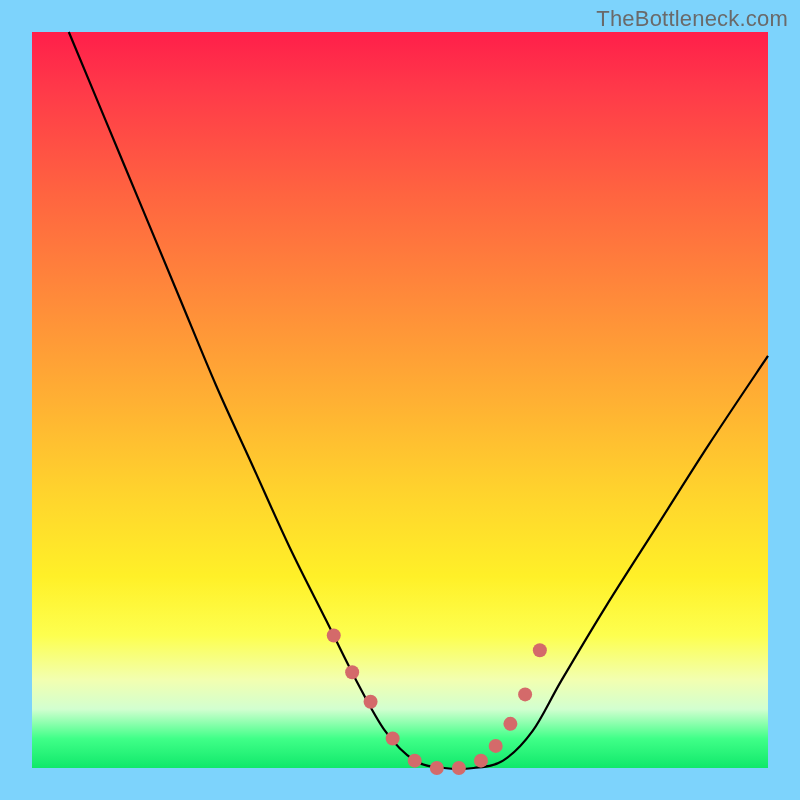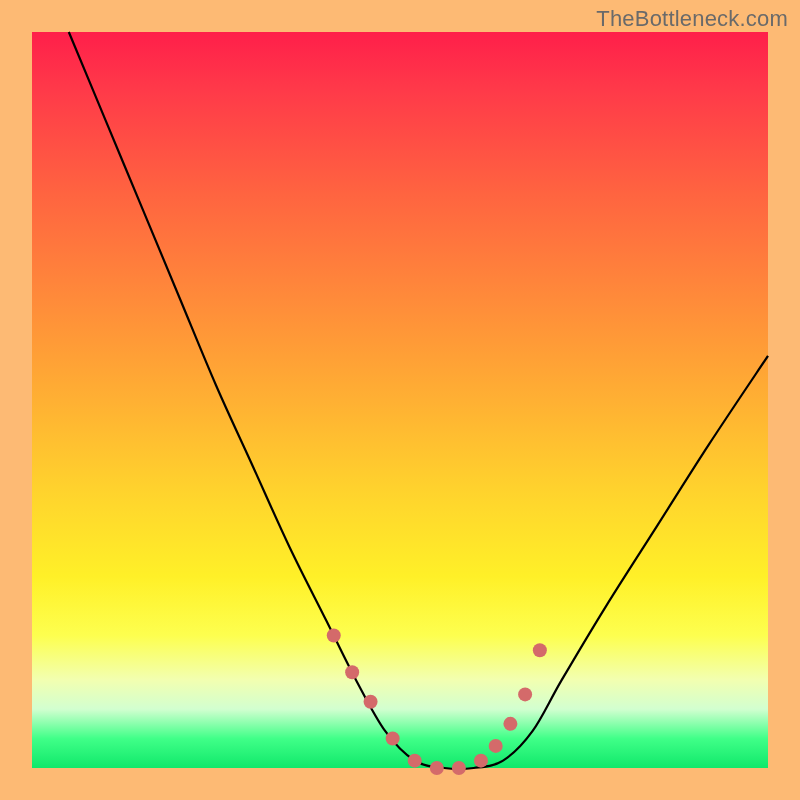--- a/index.html
+++ b/index.html
@@ -10,21 +10,21 @@
     background: #000;
     overflow: hidden;
     font-family: Arial, Helvetica, sans-serif;
   }
   .frame {
     position: absolute;
     top: 0;
     left: 0;
     width: 800px;
     height: 800px;
-    background: #fdba74;
+    background: #7dd3fc;
   }
   .plot-area {
     position: absolute;
     top: 32px;
     left: 32px;
     width: 736px;
     height: 736px;
     background: linear-gradient(to bottom,
       #ff1f4a 0%,
       #ff3a49 8%,

